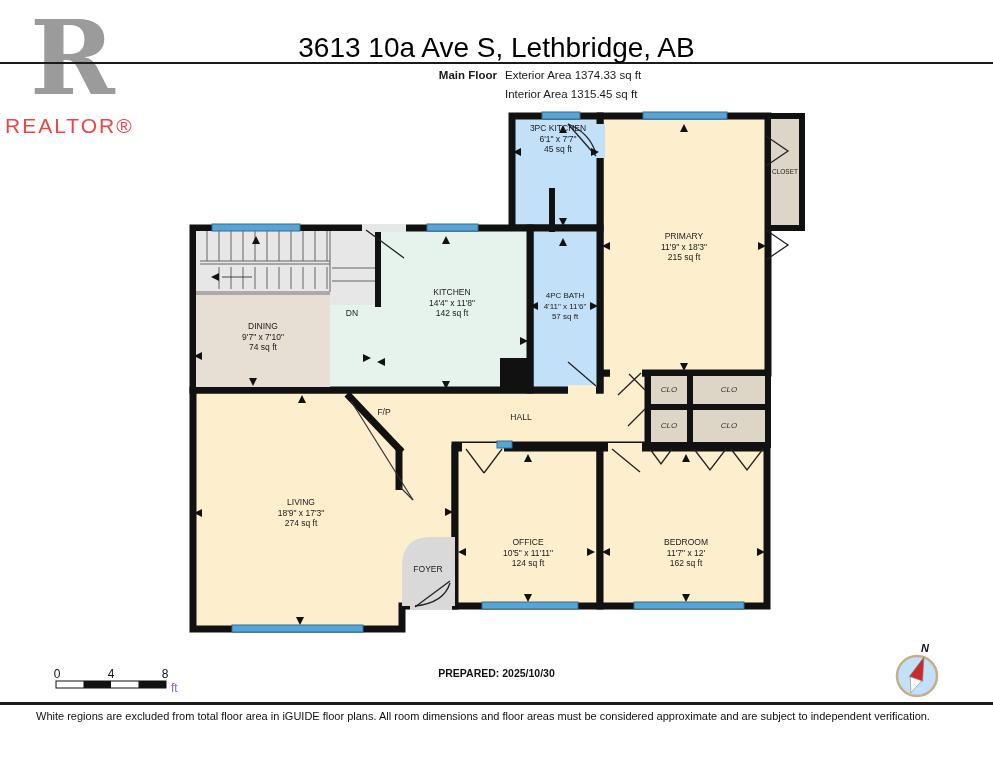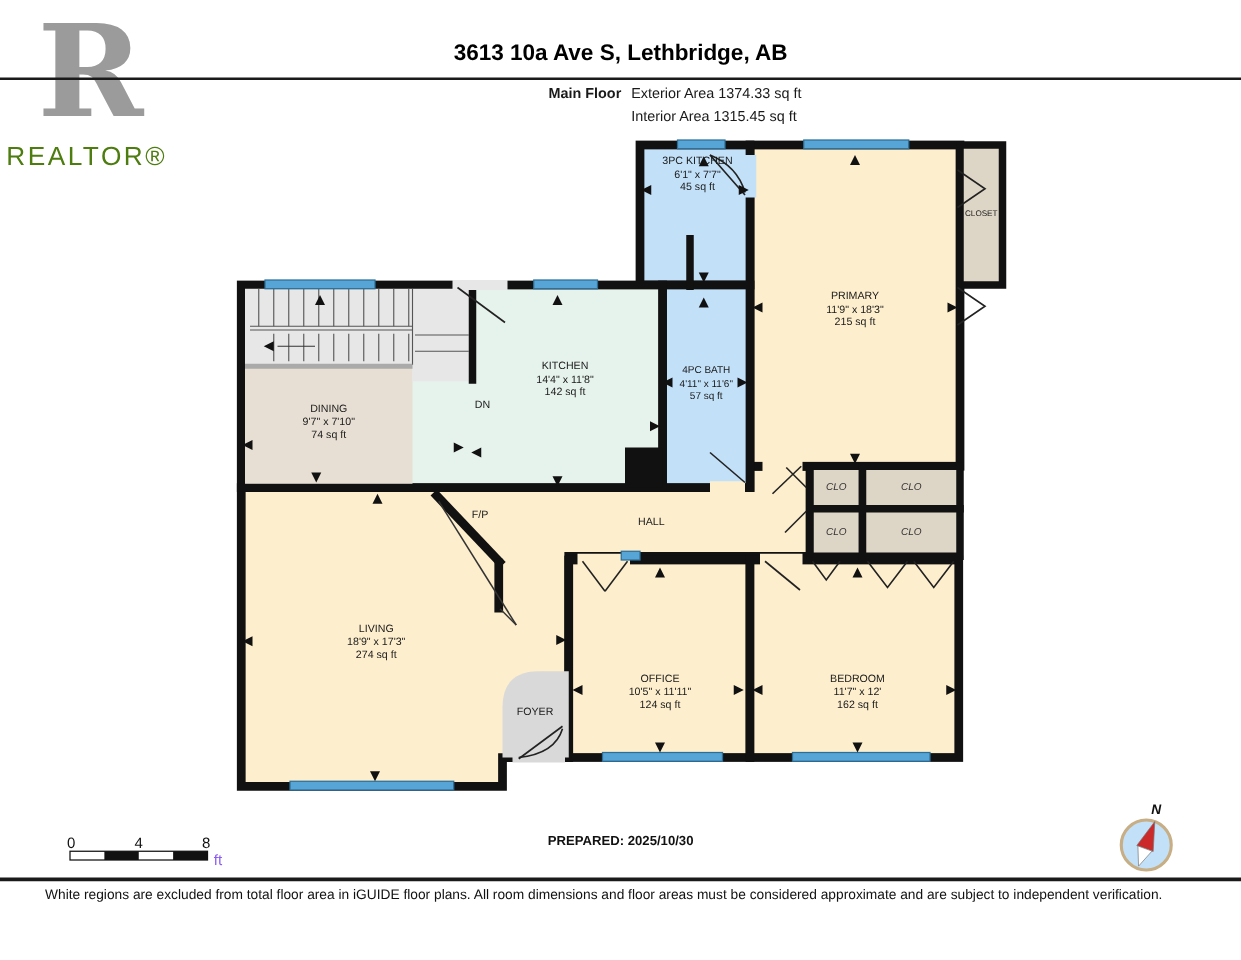--- a/index.html
+++ b/index.html
@@ -1,30 +1,30 @@
 <!DOCTYPE html>
 <html><head>
 <meta charset="utf-8">
 <style>
   html,body{margin:0;padding:0;background:#fff;}
   .page{position:relative;width:993px;height:768px;background:#ffffff;overflow:hidden;
         font-family:"Liberation Sans",sans-serif;}
   .hline{position:absolute;left:0;width:993px;background:#1a1a1a;}
   .title{position:absolute;top:32px;left:0;right:0;text-align:center;
-         font-weight:bold;font-size:18px;color:#000;}
+         font-weight:normal;font-size:28px;color:#000;}
   .subhdr{position:absolute;font-size:11.5px;color:#1a1a1a;}
   .bold{font-weight:bold;}
   .lbl{position:absolute;transform:translate(-50%,-50%);text-align:center;
        font-size:8.5px;line-height:10.5px;color:#1a1a1a;white-space:nowrap;}
   .tiny{font-size:6.5px;}
   .clo{font-size:8px;color:#333;font-style:italic;}
   .logo-r{position:absolute;left:30px;top:2px;font-family:"DejaVu Serif",serif;
           font-weight:bold;font-size:102px;line-height:112px;color:#9b9b9b;}
   .logo-word{position:absolute;left:5px;top:114px;font-size:21px;letter-spacing:2px;
-             color:#4d7c0f;}
+             color:#ef4444;}
   .prepared{position:absolute;top:667px;left:0;right:0;text-align:center;
             font-weight:bold;font-size:10.5px;color:#111;}
   .disclaimer{position:absolute;left:36px;top:710px;font-size:11px;color:#111;}
   .scalenum{position:absolute;transform:translate(-50%,-50%);font-size:12px;color:#111;}
   .ft{position:absolute;font-size:12px;color:#8b5cf6;}
   .north{position:absolute;transform:translate(-50%,-50%);font-style:italic;
          font-weight:bold;font-size:11px;color:#111;}
   svg{position:absolute;left:0;top:0;}
 </style>
 </head>
@@ -239,21 +239,21 @@
   </div>
   <div class="lbl" style="left:686px;top:553px;">
     <div>BEDROOM</div>
       <div>11'7" x 12'</div>
       <div>162 sq ft</div>
   </div>
 
   <div class="lbl" style="left:521px;top:417px;">HALL</div>
   <div class="lbl" style="left:428px;top:569px;">FOYER</div>
   <div class="lbl" style="left:384px;top:412px;">F/P</div>
-  <div class="lbl" style="left:352px;top:324px;margin-left:34px;">DN</div>
+  <div class="lbl" style="left:352px;top:313px;">DN</div>
   <div class="lbl tiny" style="left:785px;top:172px;">CLOSET</div>
   <div class="lbl clo" style="left:669px;top:390px;">CLO</div>
   <div class="lbl clo" style="left:729px;top:390px;">CLO</div>
   <div class="lbl clo" style="left:669px;top:426px;">CLO</div>
   <div class="lbl clo" style="left:729px;top:426px;">CLO</div>
 
   <div class="scalenum" style="left:57px;top:674px;">0</div>
   <div class="scalenum" style="left:111px;top:674px;">4</div>
   <div class="scalenum" style="left:165px;top:674px;">8</div>
   <div class="ft" style="left:171px;top:681px;">ft</div>

